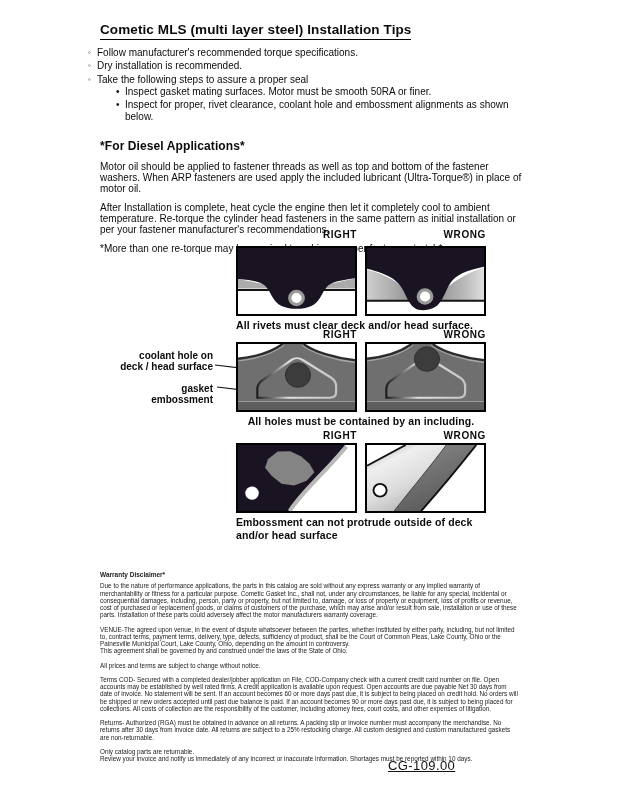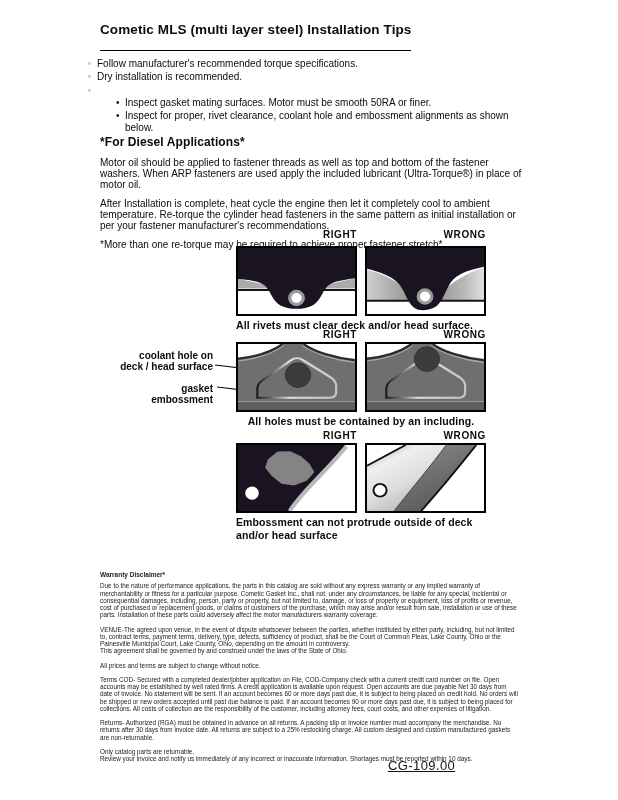--- a/index.html
+++ b/index.html
@@ -4,29 +4,29 @@
 <style>
   html,body{margin:0;padding:0;background:#e8e8e8;}
   .page{
     position:relative;width:618px;height:800px;background:#ffffff;margin:0 auto;
     font-family:"Liberation Sans","DejaVu Sans",sans-serif;color:#0b0b0b;overflow:hidden;
   }
   
   .content{position:absolute;left:88px;top:20px;width:436px;}
   .title{
     display:inline-block;margin-left:12px;font-size:13.5px;font-weight:bold;
-    border-bottom:1.6px solid #000;padding-bottom:13px;letter-spacing:.1px;
+    border-bottom:1.6px solid #000;padding-bottom:2px;letter-spacing:.1px;
   }
   .bullets{margin-top:6px;font-size:10px;line-height:13.4px;}
   .b-item{display:flex;}
   .b-item .mk{width:9px;flex:0 0 9px;font-size:8px;line-height:13.4px;}
   .sub .mk{font-size:10px;}
   .sub{margin-left:28px;line-height:12.6px;}
   .sub .mk{line-height:12.6px;}
-  .diesel{margin-left:12px;width:424px;}
+  .diesel{margin-left:12px;margin-top:15px;width:424px;}
   .diesel h2{margin:0;font-size:12px;font-weight:bold;letter-spacing:.1px;}
   .diesel p{margin:8px 0 0 0;font-size:10px;line-height:11px;}
   .note{margin-top:11px;font-size:10px;}
   
   .dg{position:absolute;inset:0;}
   .dg-label{position:absolute;width:121px;text-align:right;font-size:10px;font-weight:700;letter-spacing:.6px;}
   .dg-box{position:absolute;width:121px;height:70px;border:2.5px solid #000;box-sizing:border-box;background:#fff;display:block;}
   .dg-cap{position:absolute;font-size:10.5px;font-weight:600;letter-spacing:.1px;line-height:13px;}
   .side-label{position:absolute;width:95px;text-align:right;font-size:10px;font-weight:600;line-height:11px;}
   .leader{position:absolute;left:205px;top:352px;width:100px;height:48px;}
@@ -50,20 +50,21 @@
       <div class="b-item">
         <span class="mk">◦</span>
         <span>Follow manufacturer's recommended torque specifications.</span>
       </div>
       <div class="b-item">
         <span class="mk">◦</span>
         <span>Dry installation is recommended.</span>
       </div>
       <div class="b-item">
         <span class="mk">◦</span>
+        <span>Take the following steps to assure a proper seal</span>
       </div>
       <div class="b-item sub">
         <span class="mk">•</span>
         <span>Inspect gasket mating surfaces.  Motor must be smooth 50RA or finer.</span>
       </div>
       <div class="b-item sub">
         <span class="mk">•</span>
         <span>Inspect for proper, rivet clearance, coolant hole and embossment alignments as shown below.</span>
       </div>
     </div>

